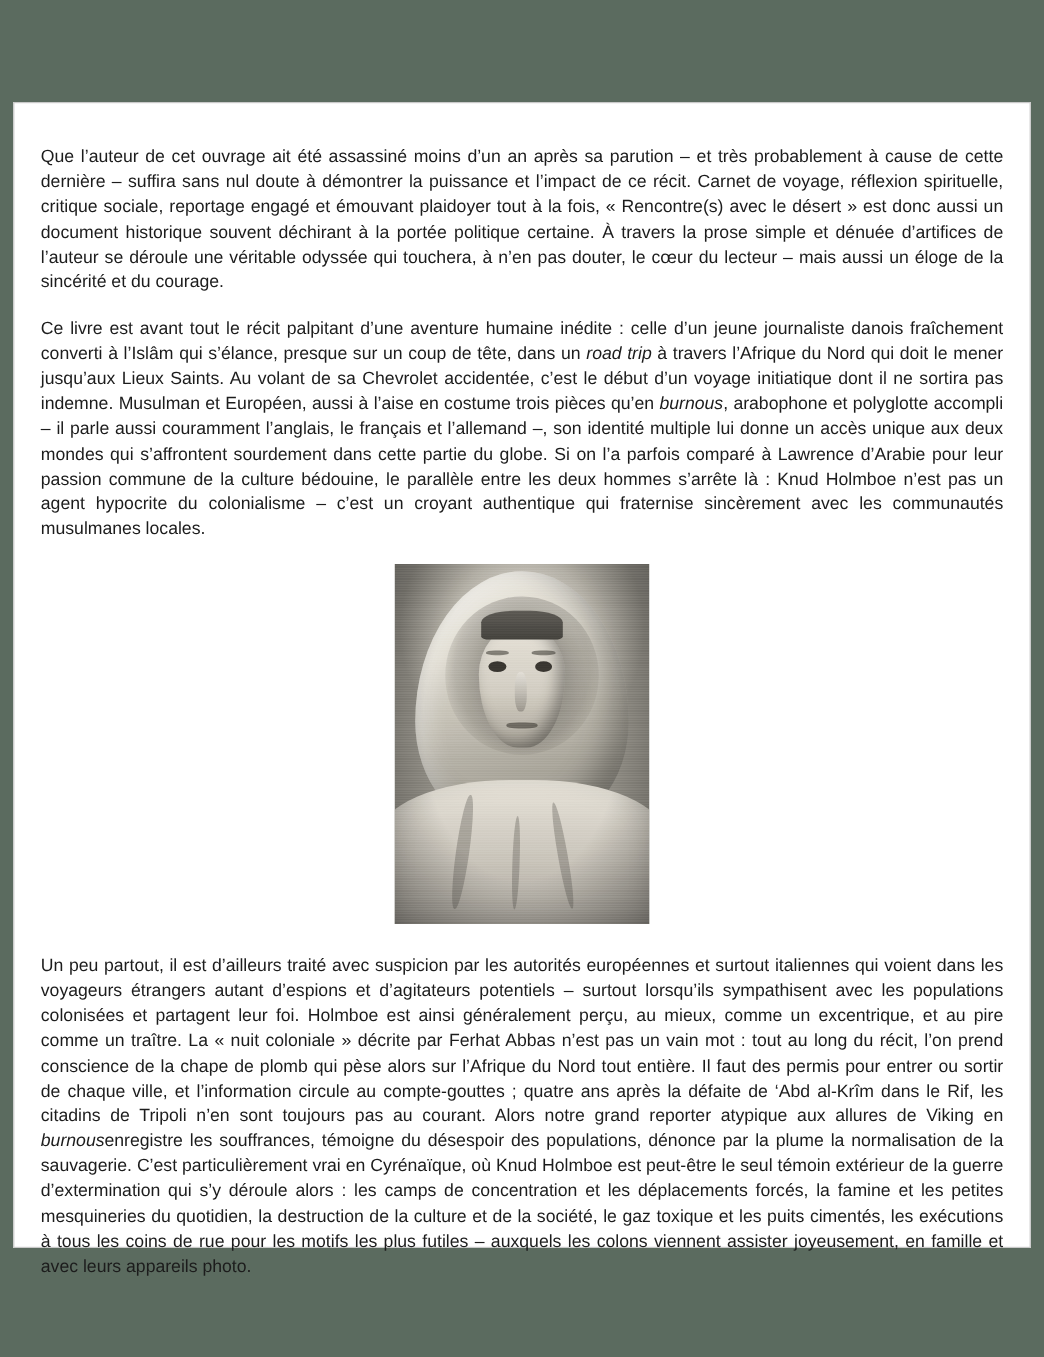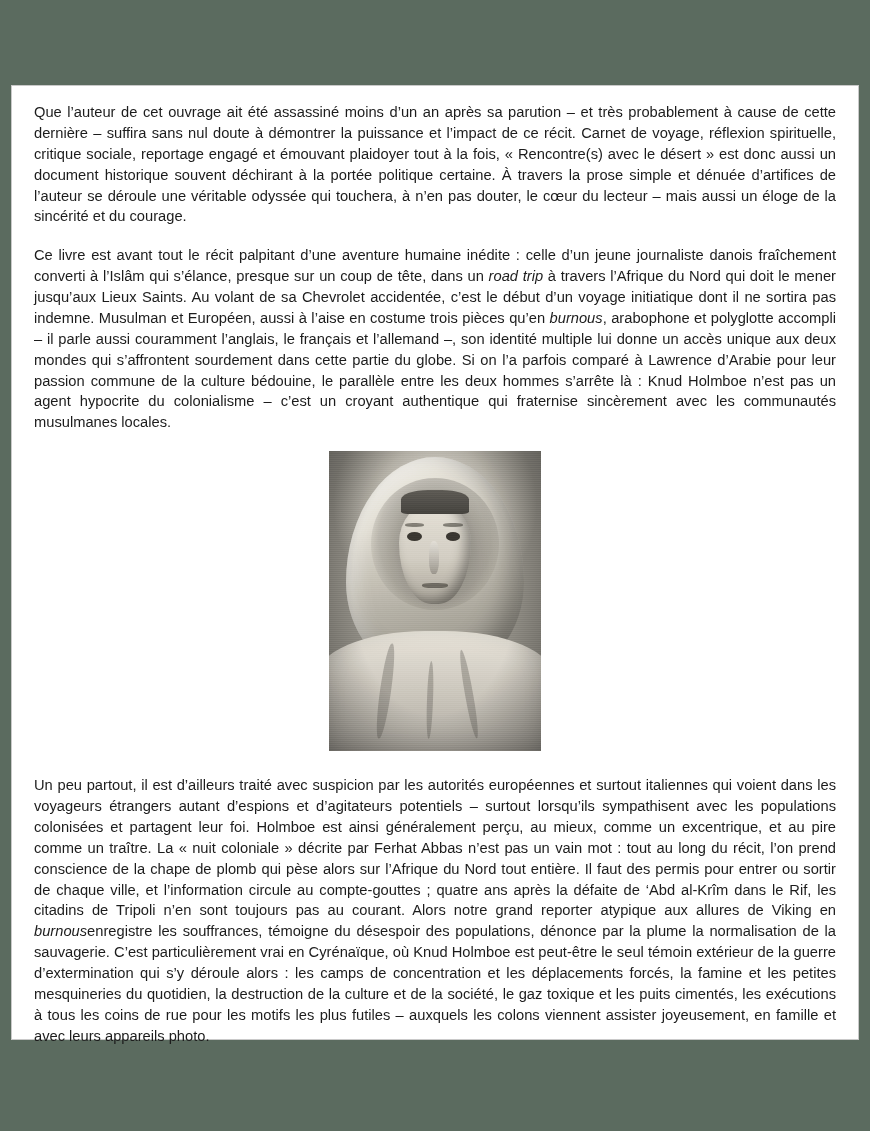--- a/index.html
+++ b/index.html
@@ -19,20 +19,21 @@
     top: 85px;
     width: 848px;
     height: 955px;
     background: #ffffff;
     border: 1px solid #c9c9c9;
     box-sizing: border-box;
   }
   .content {
     padding: 16px 22px 10px 22px;
     box-sizing: border-box;
+    margin-top: 19px;
   }
   p.para {
     margin: 0 0 18px 0;
     font-size: 14.7px;
     line-height: 1.42;
     color: #1c1c1c;
     text-align: justify;
     text-justify: inter-word;
     hyphens: none;
   }

